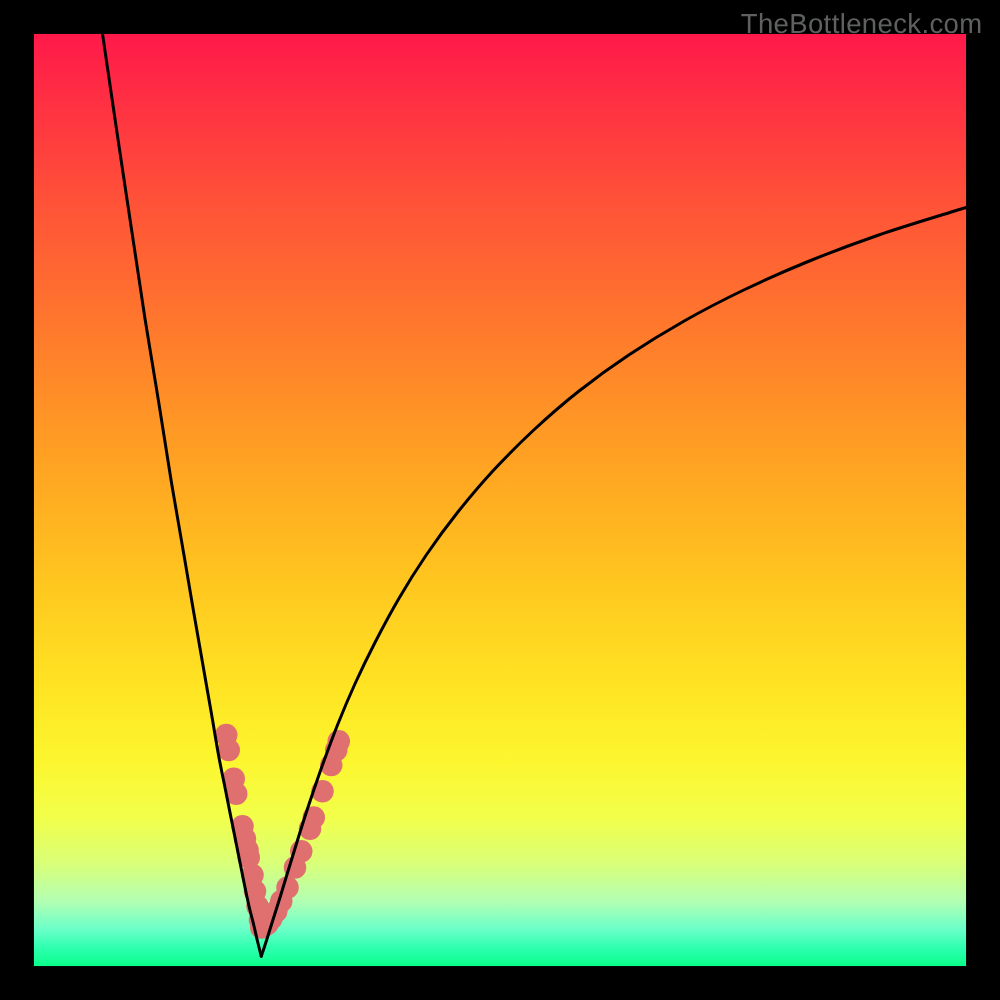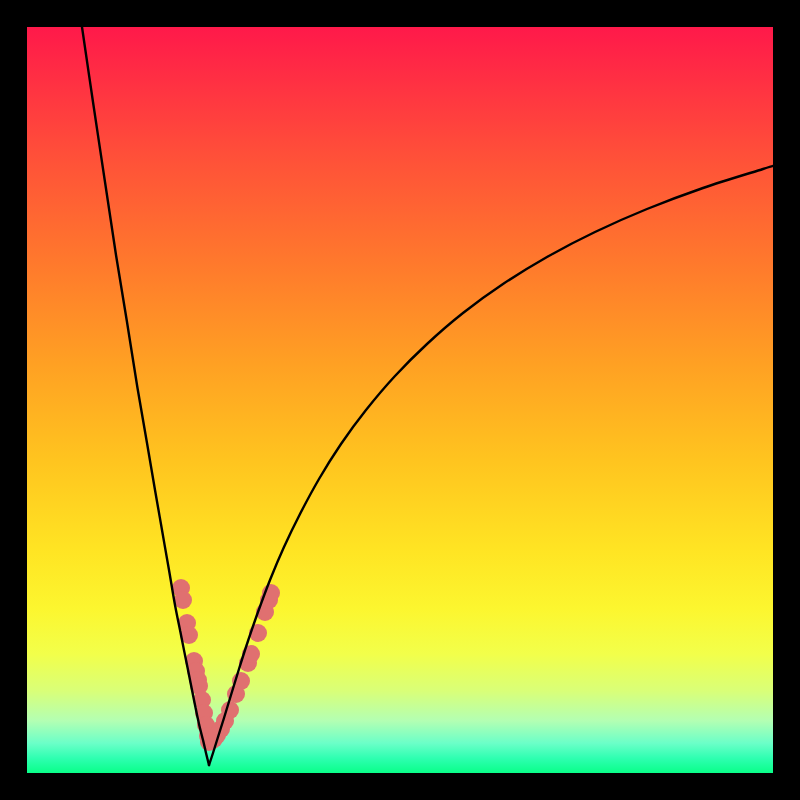--- a/index.html
+++ b/index.html
@@ -92,13 +92,14 @@
           <circle cx="224" cy="627" r="9" fill="#e07070"></circle>
           <circle cx="231" cy="606" r="9" fill="#e07070"></circle>
           <circle cx="238" cy="585" r="9" fill="#e07070"></circle>
           <circle cx="242" cy="573" r="9" fill="#e07070"></circle>
           <circle cx="244" cy="566" r="9" fill="#e07070"></circle>
         </g>
       <path id="left-path" fill="none" stroke="#000000" stroke-width="2.4" stroke-linecap="round" d="M55 0 C 56.8 12.5, 62.2 49.2, 66 75 C 69.8 100.8, 74.2 129.5, 78 155 C 81.8 180.5, 85.3 204.7, 89 228 C 92.7 251.3, 96.5 273.3, 100 295 C 103.5 316.7, 106.7 337.8, 110 358 C 113.3 378.2, 117.0 398.5, 120 416 C 123.0 433.5, 125.5 448.5, 128 463 C 130.5 477.5, 132.7 489.7, 135 503 C 137.3 516.3, 139.8 530.5, 142 543 C 144.2 555.5, 146.0 567.2, 148 578 C 150.0 588.8, 152.2 598.8, 154 608 C 155.8 617.2, 157.3 624.7, 159 633 C 160.7 641.3, 162.5 650.5, 164 658 C 165.5 665.5, 166.7 671.5, 168 678 C 169.3 684.5, 170.7 691.2, 172 697 C 173.3 702.8, 174.8 708.2, 176 713 C 177.2 717.8, 178.0 721.8, 179 726 C 180.0 730.2, 181.5 736.0, 182 738"></path>
       <path id="right-path" fill="none" stroke="#000000" stroke-width="2.4" stroke-linecap="round" d="M182 738 C 182.7 736.0, 184.5 730.7, 186 726 C 187.5 721.3, 189.2 715.8, 191 710 C 192.8 704.2, 194.8 698.0, 197 691 C 199.2 684.0, 201.5 676.2, 204 668 C 206.5 659.8, 209.2 651.0, 212 642 C 214.8 633.0, 217.8 623.5, 221 614 C 224.2 604.5, 227.3 595.2, 231 585 C 234.7 574.8, 238.7 563.8, 243 553 C 247.3 542.2, 252.0 531.0, 257 520 C 262.0 509.0, 267.2 498.3, 273 487 C 278.8 475.7, 285.2 463.7, 292 452 C 298.8 440.3, 306.2 428.5, 314 417 C 321.8 405.5, 330.0 394.3, 339 383 C 348.0 371.7, 357.8 360.0, 368 349 C 378.2 338.0, 388.7 327.5, 400 317 C 411.3 306.5, 423.3 296.0, 436 286 C 448.7 276.0, 462.0 266.3, 476 257 C 490.0 247.7, 504.7 238.7, 520 230 C 535.3 221.3, 551.3 213.0, 568 205 C 584.7 197.0, 602.0 189.3, 620 182 C 638.0 174.7, 656.7 167.7, 676 161 C 695.3 154.3, 724.3 145.7, 736 142 C 747.7 138.3, 744.3 139.5, 746 139"></path>
     </svg>
   </div>
+  <div class="watermark">TheBottleneck.com</div>
 </div>
 
 </body></html>

